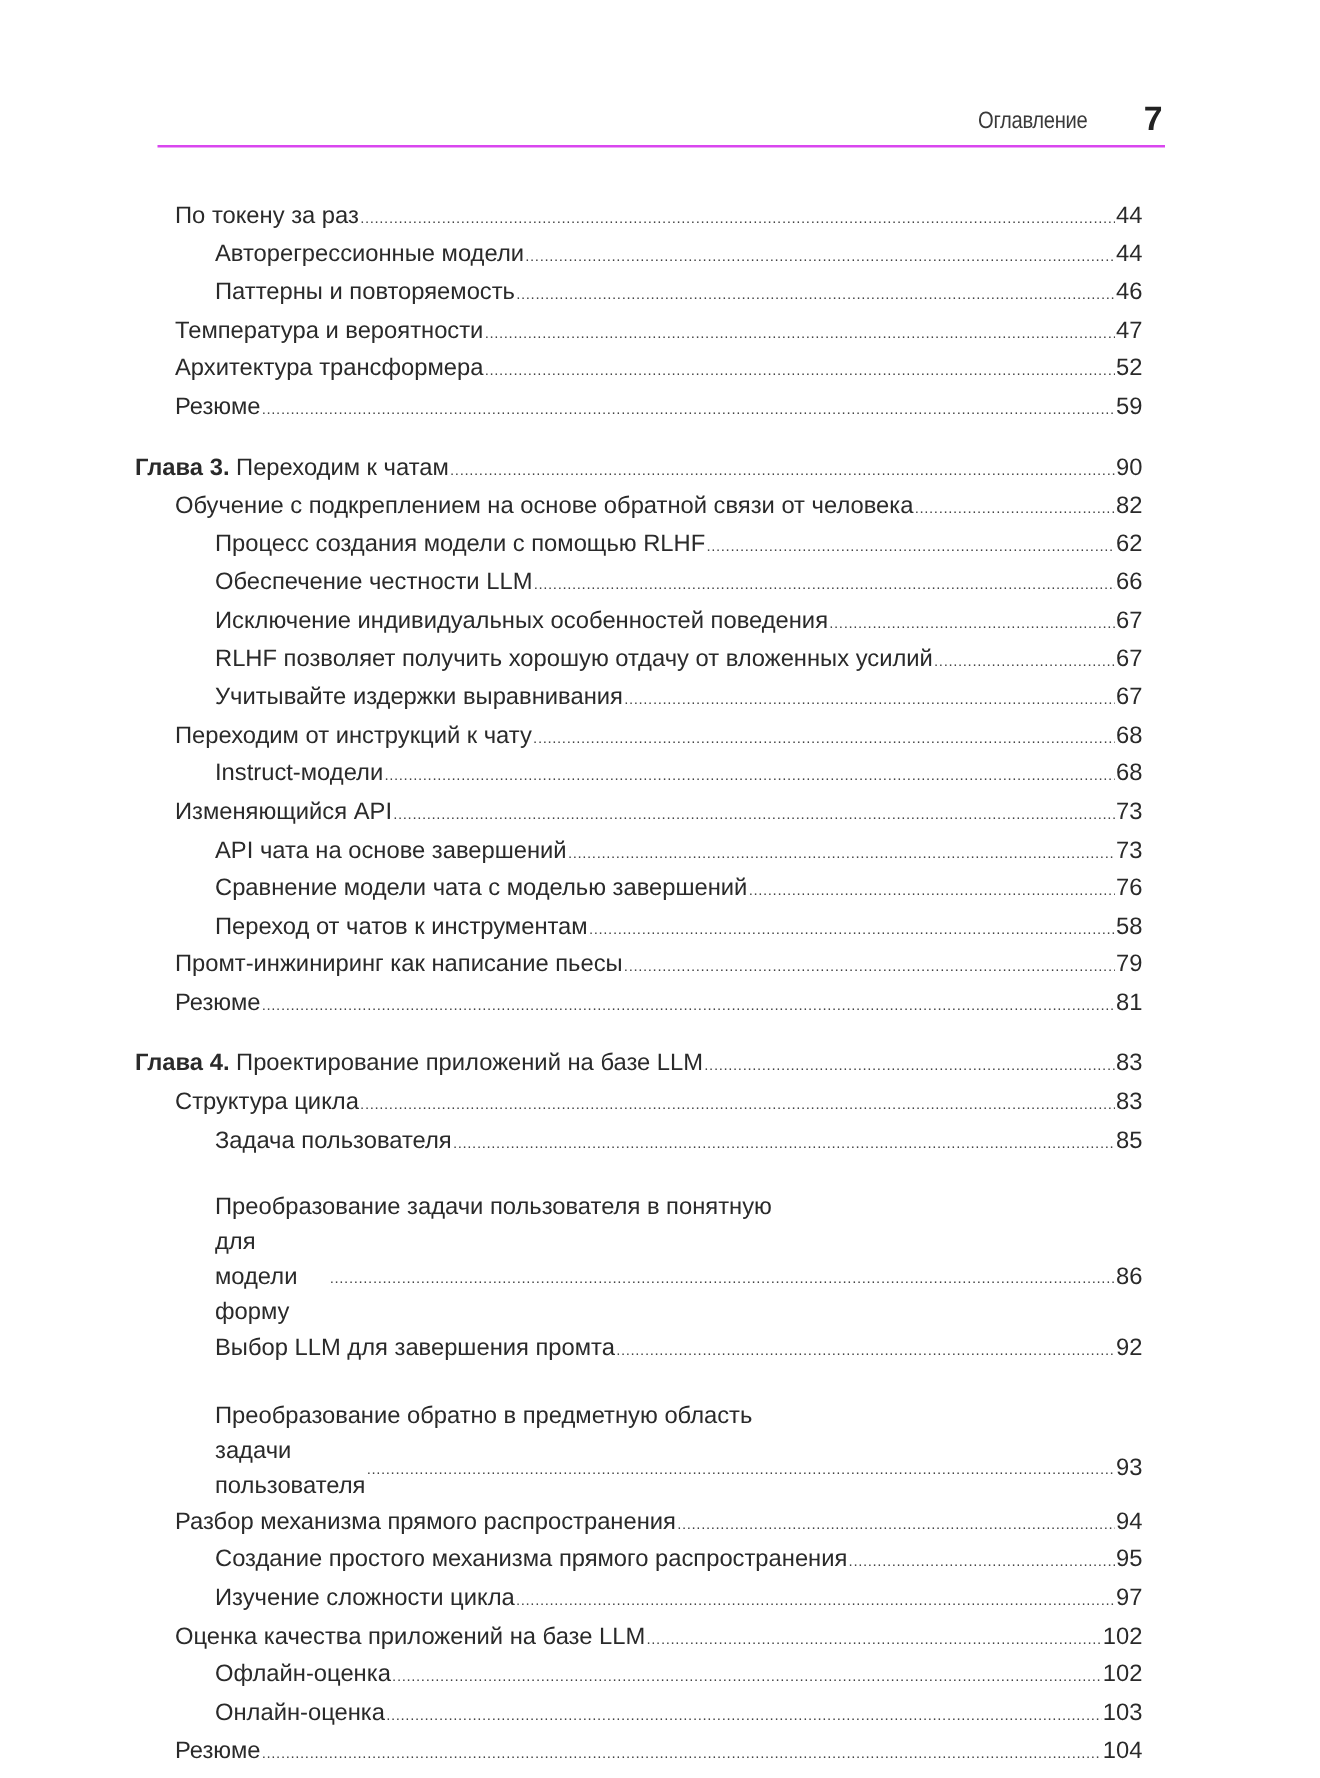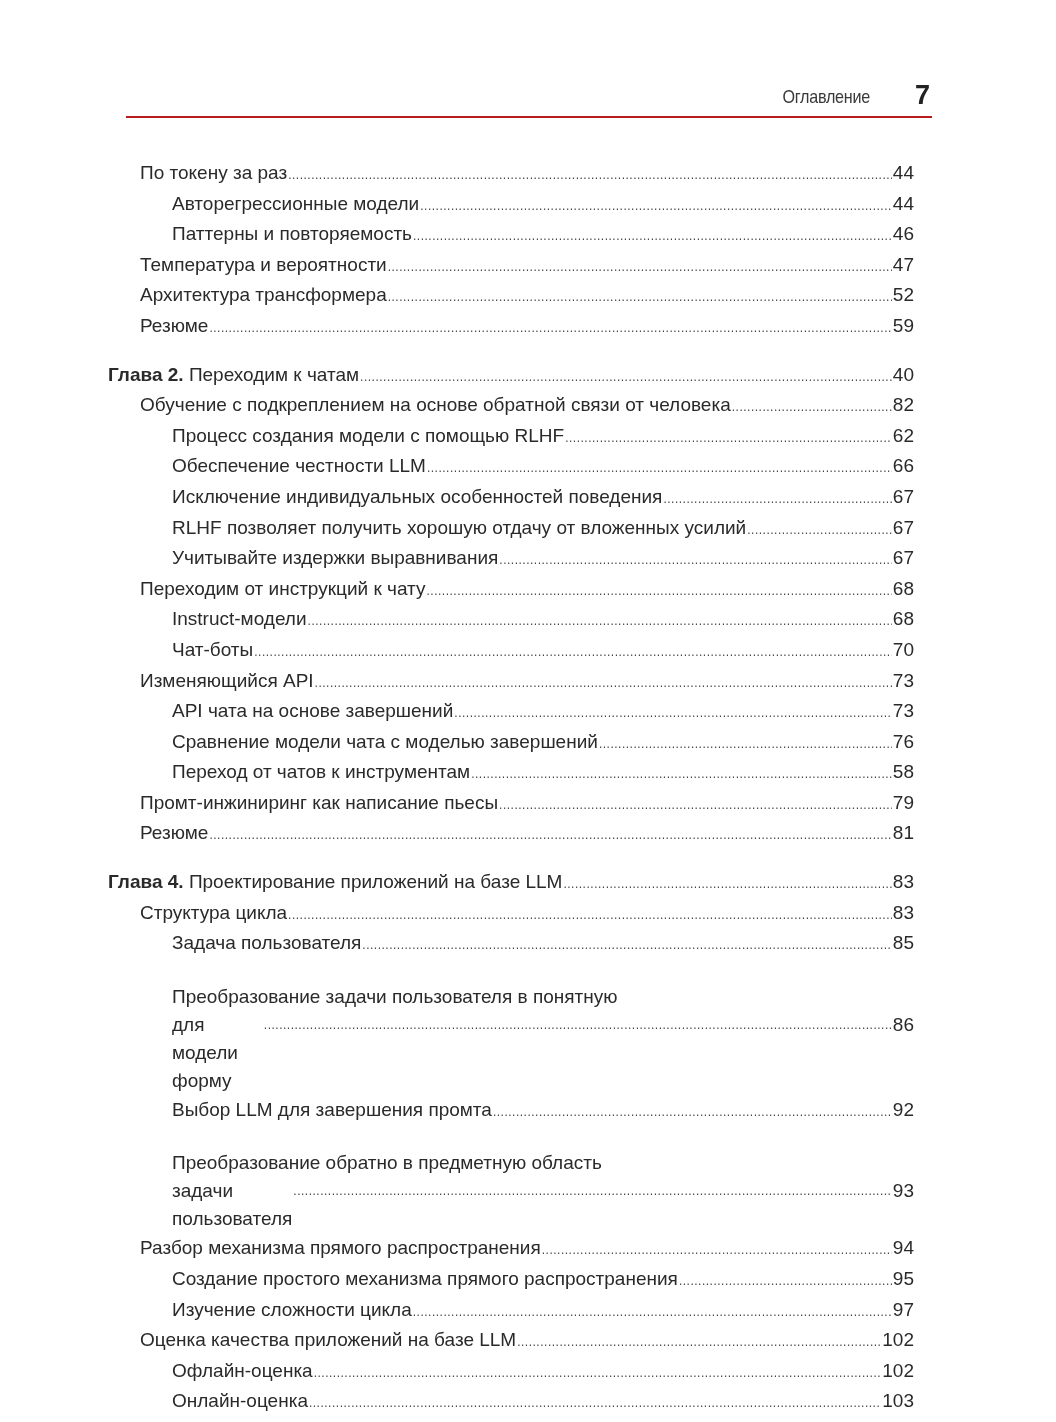--- a/index.html
+++ b/index.html
@@ -3,21 +3,21 @@
 <meta charset="utf-8">
 <style>
   html, body { margin: 0; padding: 0; background: #ffffff; }
   body {
     width: 1056px; height: 1422px; position: relative; overflow: hidden;
     font-family: "Liberation Sans", "DejaVu Sans", sans-serif;
     color: #2a2a2a;
   }
   .header {
     position: absolute; left: 126px; top: 78px; width: 806px; height: 38px;
-    border-bottom: 2px solid #b91c1c;
+    border-bottom: 2px solid #d946ef;
   }
   .header-title {
     position: absolute; right: 62px; top: 8px;
     font-family: "Liberation Sans Narrow", "Liberation Sans", sans-serif;
     font-size: 19px; color: #3a3a3a; letter-spacing: -0.3px;
     transform: scaleX(0.85); transform-origin: right center;
   }
   .header-page {
     position: absolute; right: 2px; top: 2px;
     font-size: 27px; font-weight: bold; color: #222;
@@ -38,21 +38,21 @@
   .row .dots {
     flex: 1 1 auto; overflow: hidden; margin: 0 1px;
     color: #444; font-size: 12px; letter-spacing: 0.5px;
   }
   .row .dots::before {
     content: "................................................................................................................................................................................................................................................................................................................";
   }
   .row .page { flex: 0 0 auto; text-align: right; }
   .multi { height: auto; display: block; }
   .multi .line1 { display: block; font-size: 19px; line-height: 28px; padding-left: 64px; margin-top: 24px; }
-  .multi .line2 { display: flex; align-items: flex-start; padding-left: 64px; font-size: 19px; line-height: 28px; }
+  .multi .line2 { display: flex; align-items: center; padding-left: 64px; font-size: 19px; line-height: 28px; }
 </style>
 </head>
 <body>
 
 <div class="header">
   <span class="header-title">Оглавление</span>
   <span class="header-page">7</span>
 </div>
 
 <div class="toc">
@@ -82,23 +82,23 @@
       <span class="dots"></span>
       <span class="page">52</span>
     </div>
   <div class="row l1">
       <span class="label">Резюме</span>
       <span class="dots"></span>
       <span class="page">59</span>
     </div>
 
   <div class="row chapter">
-      <span class="label"><b>Глава 2.</b> <span>Переходим к чатам</span></span>
-      <span class="dots"></span>
-      <span class="page">40</span>
+      <span class="label"><b>Глава 3.</b> <span>Переходим к чатам</span></span>
+      <span class="dots"></span>
+      <span class="page">90</span>
     </div>
   <div class="row l1">
       <span class="label">Обучение с подкреплением на основе обратной связи от человека</span>
       <span class="dots"></span>
       <span class="page">82</span>
     </div>
   <div class="row l2">
       <span class="label">Процесс создания модели с помощью RLHF</span>
       <span class="dots"></span>
       <span class="page">62</span>
@@ -125,25 +125,20 @@
     </div>
   <div class="row l1">
       <span class="label">Переходим от инструкций к чату</span>
       <span class="dots"></span>
       <span class="page">68</span>
     </div>
   <div class="row l2">
       <span class="label">Instruct-модели</span>
       <span class="dots"></span>
       <span class="page">68</span>
-    </div>
-  <div class="row l2">
-      <span class="label">Чат-боты</span>
-      <span class="dots"></span>
-      <span class="page">70</span>
     </div>
   <div class="row l1">
       <span class="label">Изменяющийся API</span>
       <span class="dots"></span>
       <span class="page">73</span>
     </div>
   <div class="row l2">
       <span class="label">API чата на основе завершений</span>
       <span class="dots"></span>
       <span class="page">73</span>

